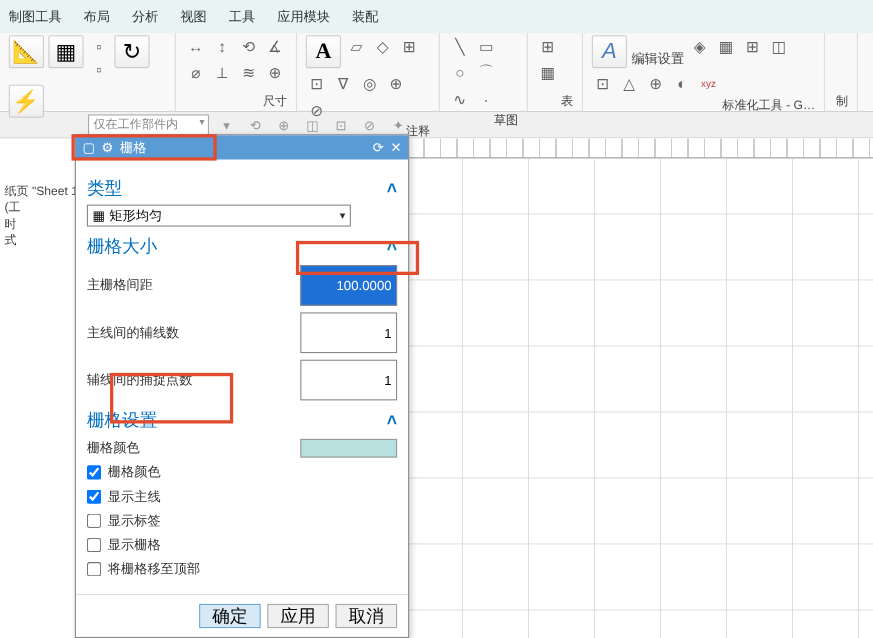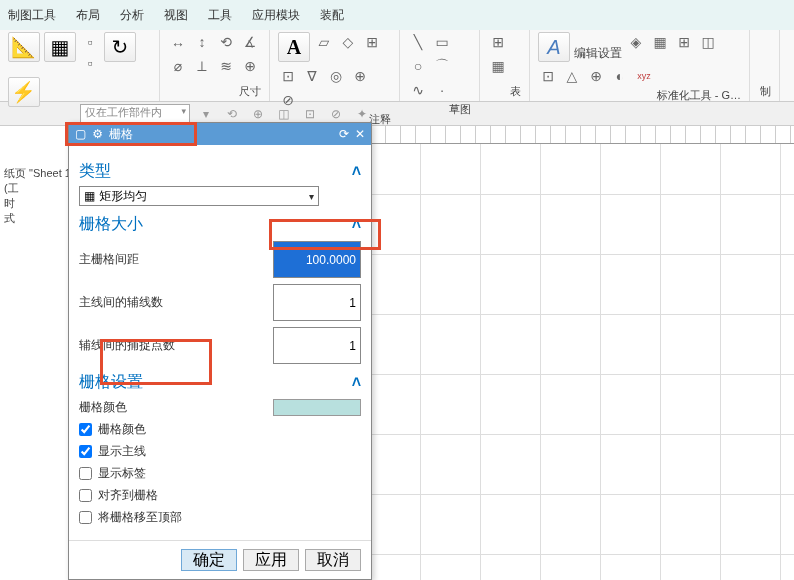--- a/index.html
+++ b/index.html
@@ -223,21 +223,21 @@
     <label class="chk">
         <input type="checkbox" checked="" style="">
         <span>显示主线</span>
       </label>
     <label class="chk">
         <input type="checkbox" style="">
         <span>显示标签</span>
       </label>
     <label class="chk">
         <input type="checkbox" style="">
-        <span>对齐到栅格</span>
+        <span>显示栅格</span>
       </label>
     <label class="chk">
         <input type="checkbox" style="">
         <span>将栅格移至顶部</span>
       </label>
   </div>
   <div class="dlg-buttons">
     <button class="primary">确定</button>
     <button>应用</button>
     <button>取消</button>

